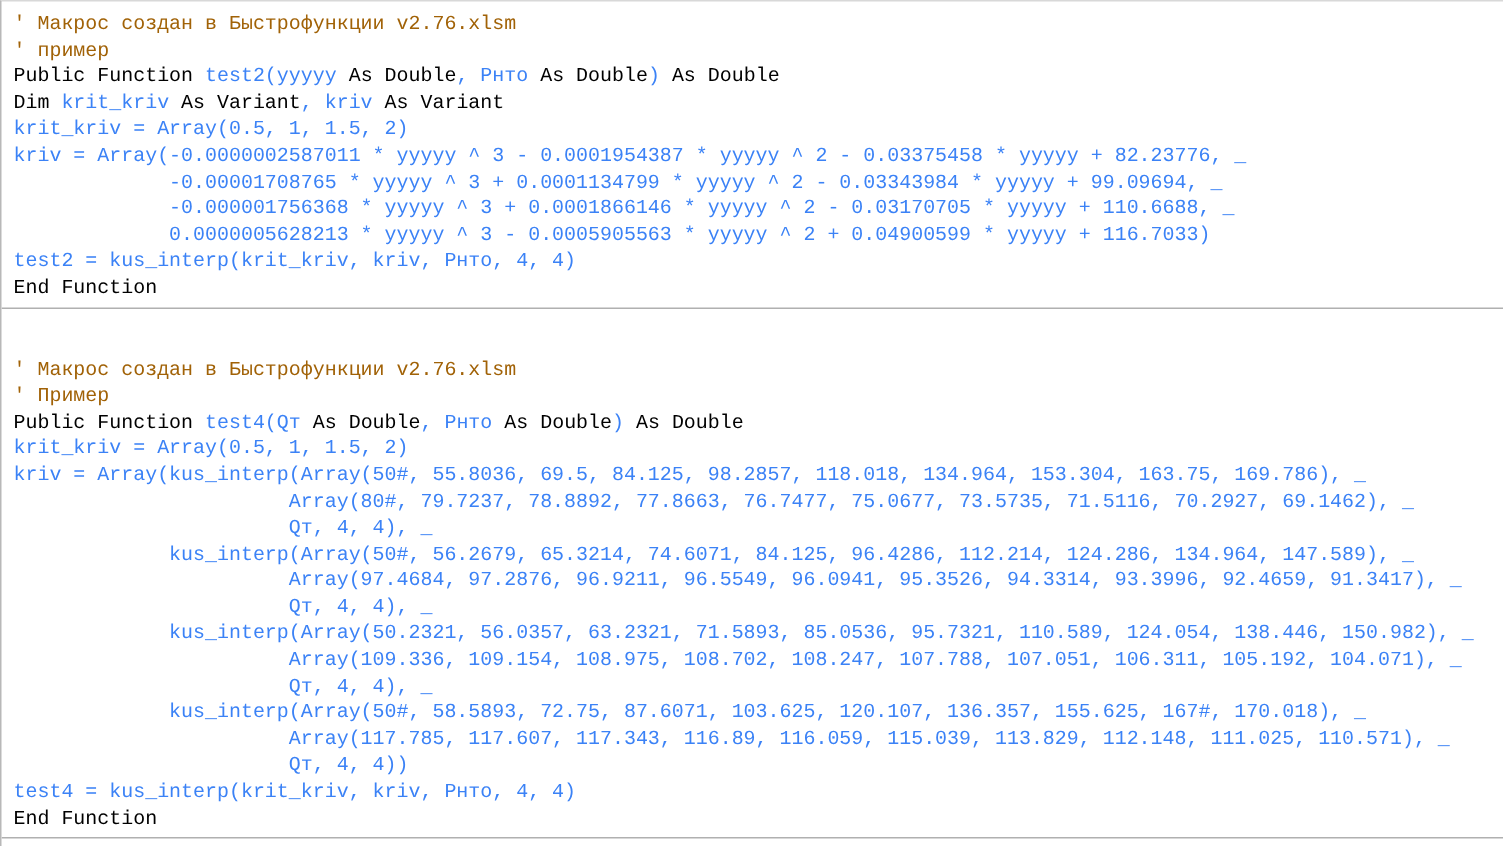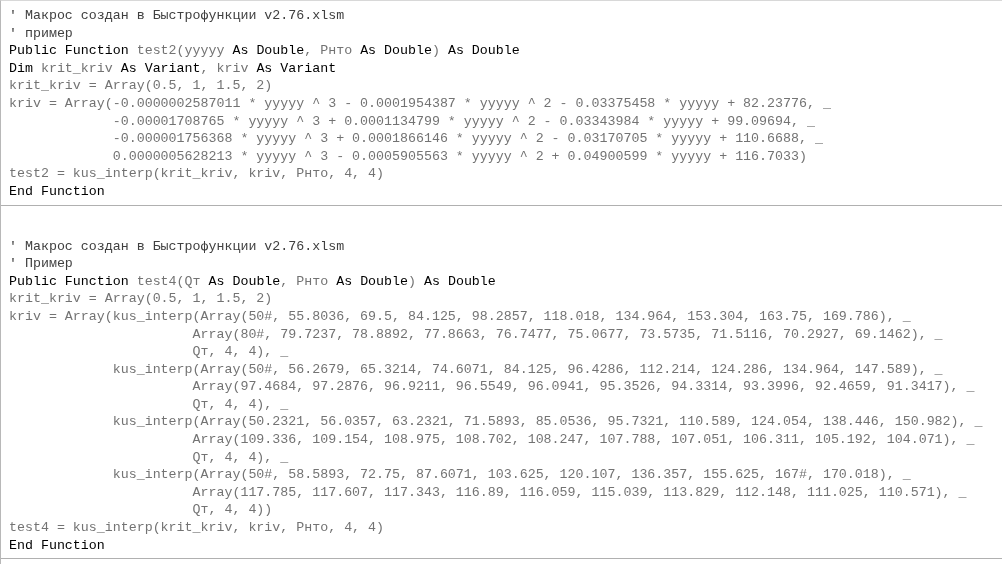--- a/index.html
+++ b/index.html
@@ -34,23 +34,23 @@
   }
   .code-line {
     font-family: "Liberation Mono", "DejaVu Sans Mono", monospace;
     font-size: 13.3px;
     line-height: 17.6px;
     white-space: pre;
     color: #000000;
     letter-spacing: 0px;
   }
   .tok { white-space: pre; }
-  .c-comment { color: #404040; text-align: right; }
+  .c-comment { color: #a16207; text-align: right; }
   .c-keyword { color: #000000; }
-  .c-plain   { color: #737373; }
+  .c-plain   { color: #3b82f6; }
   .spacer {
     height: 26px;
   }
   .tail {
     height: 22px;
   }
 </style>
 </head>
 <body>
 

